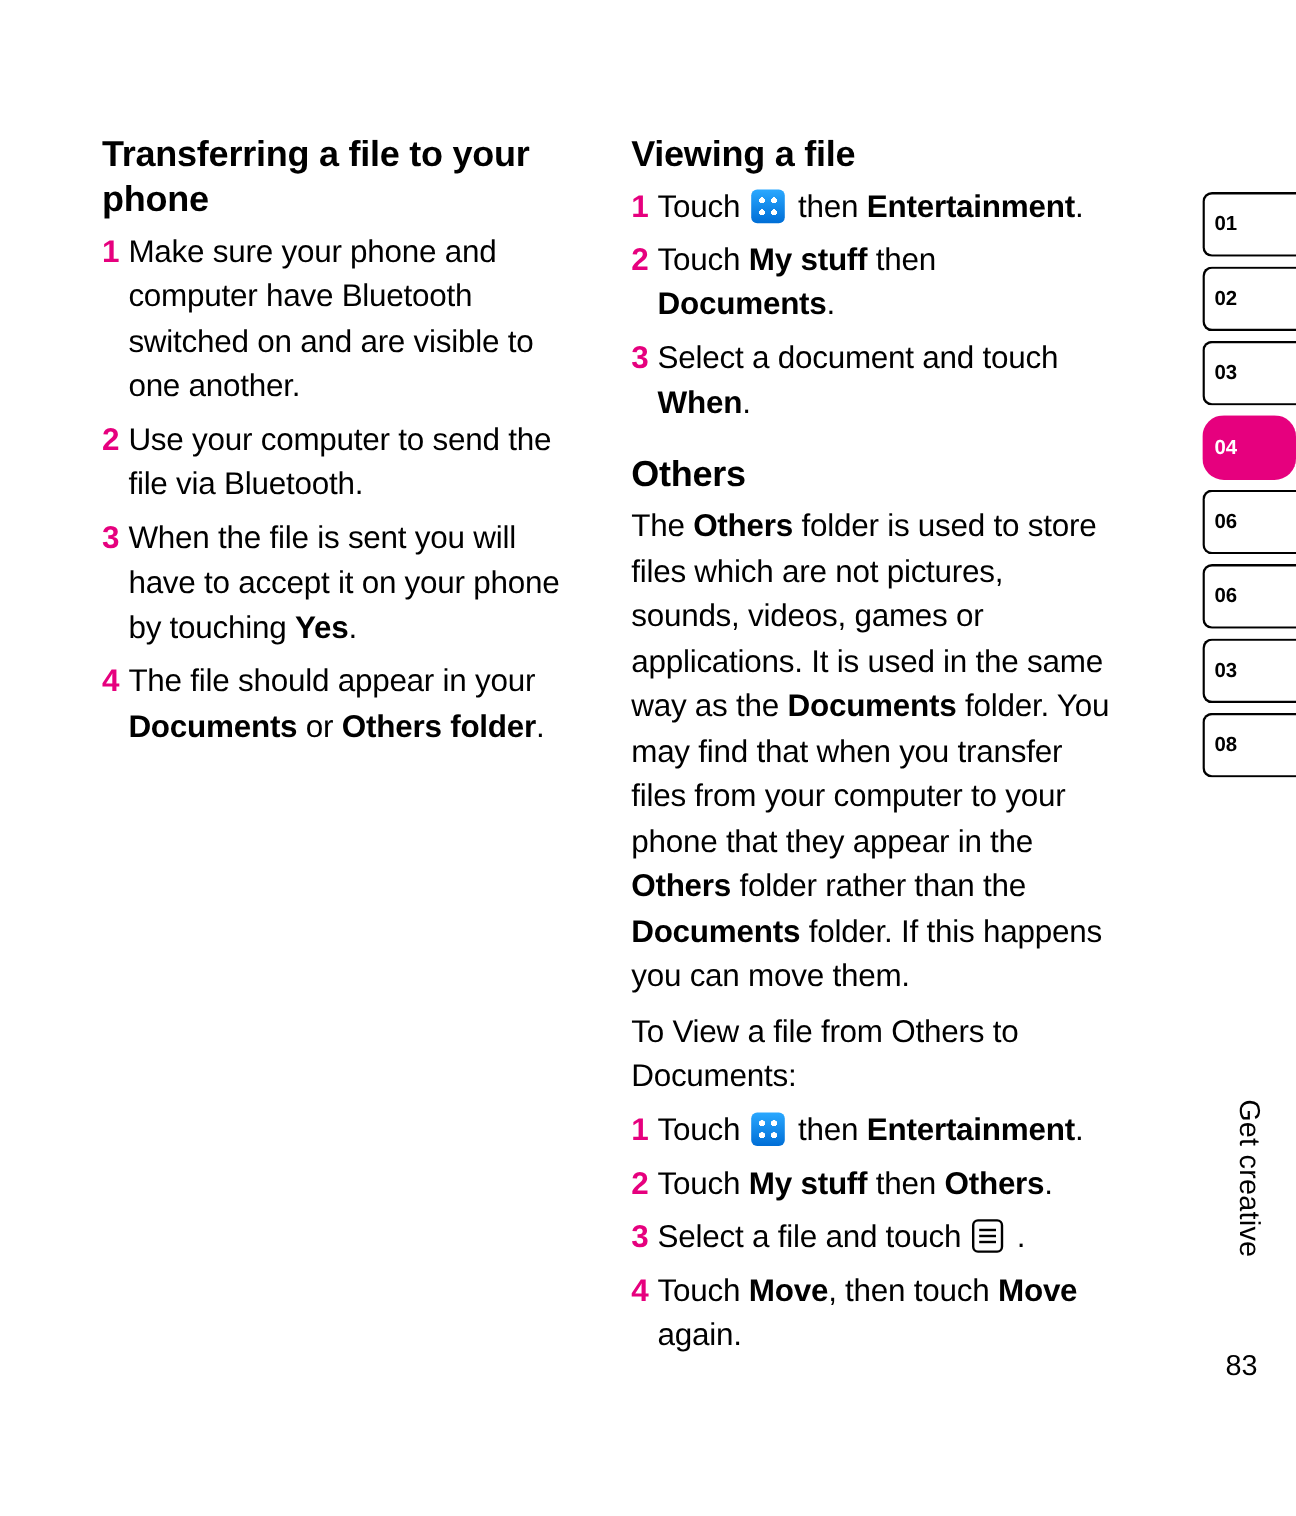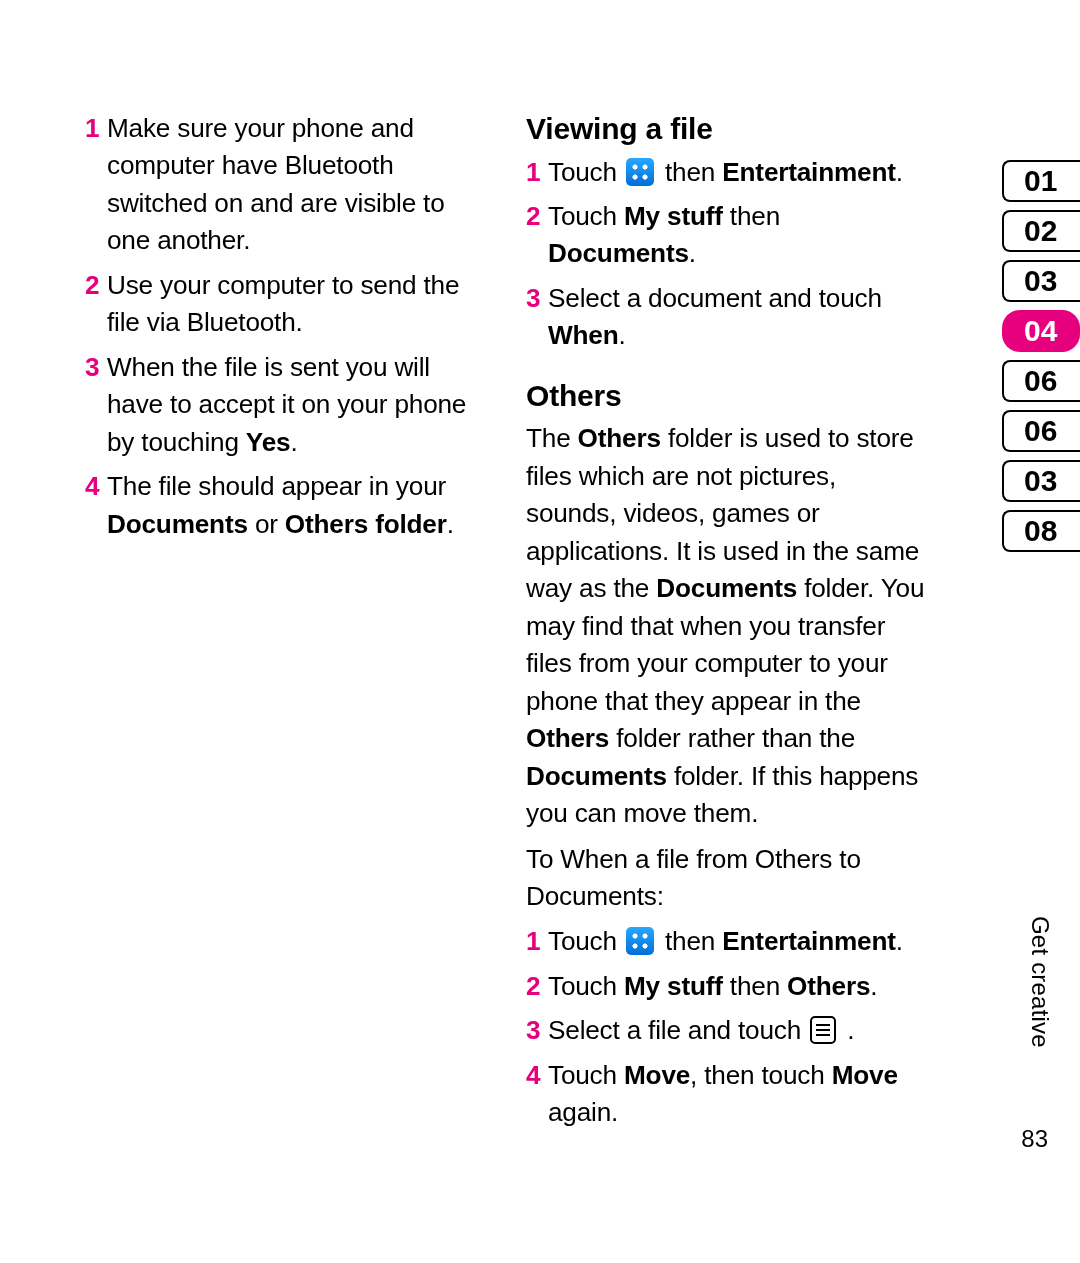--- a/index.html
+++ b/index.html
@@ -114,31 +114,31 @@
   }
 
   
   .tabs {
     position: absolute;
     right: 0;
     top: 160px;
     width: 78px;
   }
   .tab {
-    height: 42px;
+    height: 54px;
     border: 2px solid #000;
     border-right: none;
     border-top-left-radius: 8px;
     border-bottom-left-radius: 8px;
     margin-bottom: 8px;
     display: flex;
     align-items: center;
-    padding-left: 20px;
-    font-weight: 700;
-    font-size: 30px;
+    padding-left: 8px;
+    font-weight: 700;
+    font-size: 17px;
     box-sizing: border-box;
     background: #fff;
   }
   .tab.active {
     background: #e6007e;
     color: #fff;
     border-color: #e6007e;
     border-radius: 18px;
   }
 
@@ -159,20 +159,21 @@
   }
 </style>
 </head>
 <body>
 
 <div class="page">
 
   <div class="columns">
 
     <div class="col">
+      <h2 class="h">Transferring a file to your phone</h2>
 
       <ol class="steps">
         <li>
           <span class="numcol">1</span>
           <span class="steptext">Make sure your phone and computer have Bluetooth switched on and are visible to one another.</span>
         </li>
         <li>
           <span class="numcol">2</span>
           <span class="steptext">Use your computer to send the file via Bluetooth.</span>
         </li>
@@ -214,21 +215,21 @@
           </span>
         </li>
       </ol>
 
       <h2 class="h2">Others</h2>
 
       <p class="body">
         <span>The </span><b>Others</b><span> folder is used to store files which are not pictures, sounds, videos, games or applications. It is used in the same way as the </span><b>Documents</b><span> folder. You may find that when you transfer files from your computer to your phone that they appear in the </span><b>Others</b><span> folder rather than the </span><b>Documents</b><span> folder. If this happens you can move them.</span>
       </p>
 
-      <p class="body">To When a file from Others to Documents:</p>
+      <p class="body">To View a file from Others to Documents:</p>
 
       <ol class="steps">
         <li>
           <span class="numcol">1</span>
           <span class="steptext">
             <span>Touch </span><span class="icon-apps"></span><span> then </span><b>Entertainment</b><span>.</span>
           </span>
         </li>
         <li>
           <span class="numcol">2</span>

